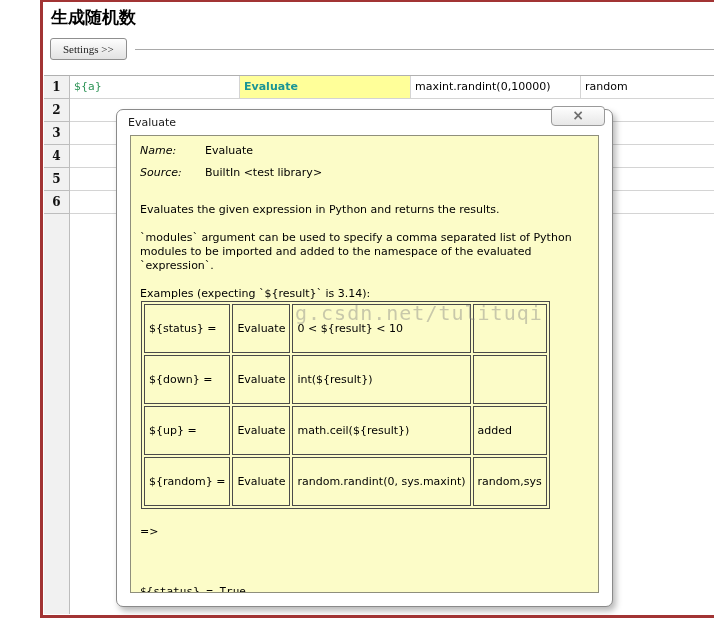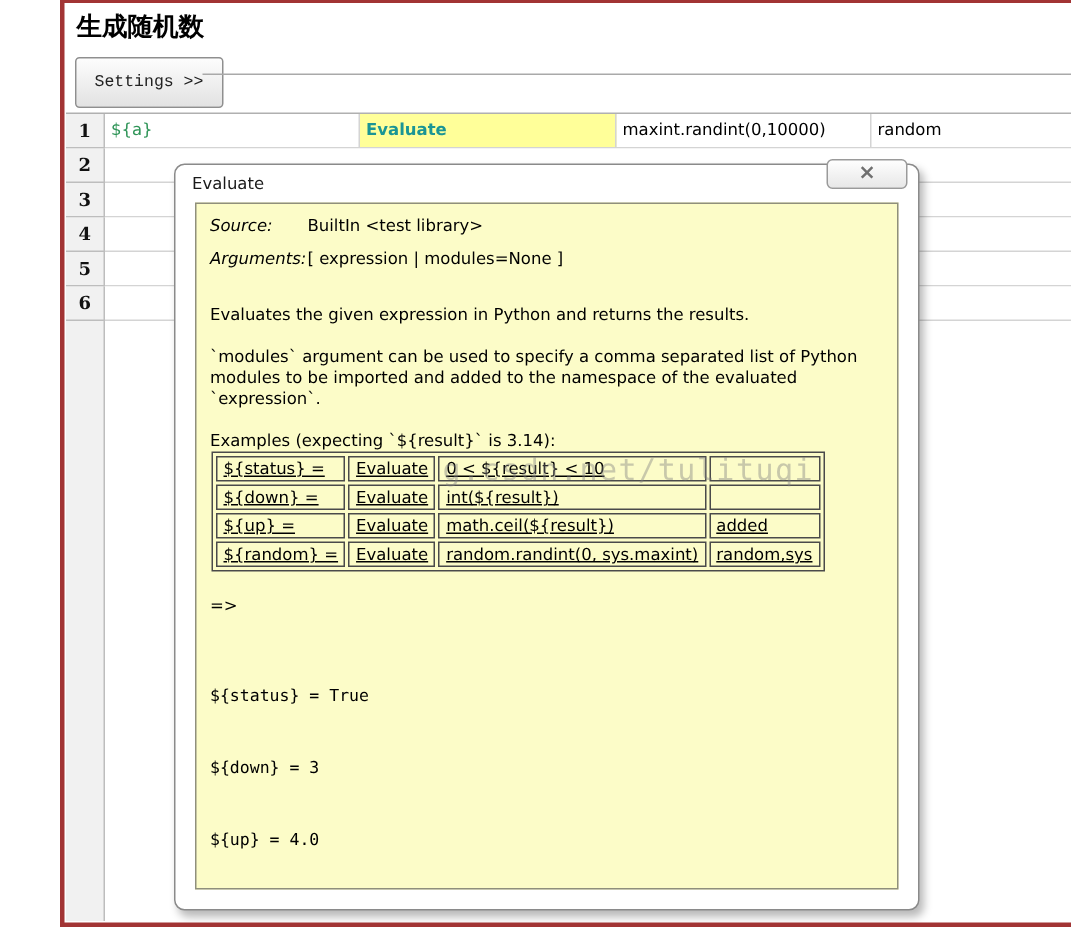--- a/index.html
+++ b/index.html
@@ -10,22 +10,22 @@
     border-style:solid; border-color:var(--frame,#a23434);
     border-width:2px 2px 3px 3px; overflow:hidden;margin-left:40px;
   }
 
   .page-title {
     position:absolute; left:8px; top:4px;
     font-size:17px; font-weight:bold; color:#000;
   }
 
   .settings-btn {
-    position:absolute; left:7px; top:36px; height:34px; padding:0 12px;
-    font-family:Liberation Mono, monospace; font-size:11px; color:#222;
+    position:absolute; left:7px; top:36px; height:22px; padding:0 12px;
+    font-family:Liberation Serif, serif; font-size:11px; color:#222;
     background:linear-gradient(#fdfdfd,#e2e2e2);
     border:1px solid #8f8f8f; border-radius:3px; cursor:default;
   }
   .settings-divider {
     position:absolute; left:92px; right:2px; top:47px; height:1px; background:#a9a9a9;
   }
 
   
   .grid-top-line { position:absolute; left:1px; right:1px; top:73px; height:1px; background:#b0b0b0; }
   .row-label-strip {
@@ -78,22 +78,22 @@
   .field-label { display:inline-block; width:65px; font-style:italic; }
   .para1 { margin-top:23px; }
   .para2 { margin-top:14px; max-width:462px; }
   .examples-heading { margin-top:14px; }
   table.examples {
     margin-top:0px; margin-left:1px;
     border-collapse:separate; border-spacing:2px;
     border:1px solid #4a4a4a;
   }
   table.examples td {
-    border:1px solid #4a4a4a; padding:0 4px; height:16px;
-    font-size:11px; line-height:15px; white-space:nowrap;text-decoration:underline;
+    border:1px solid #4a4a4a; padding:16px 4px; height:16px;
+    font-size:11px; line-height:15px; white-space:nowrap;
   }
   td.tc1 { min-width:66px; } td.tc2 { min-width:46px; }
   td.tc3 { min-width:168px; } td.tc4 { min-width:60px; }
   .arrow { margin-top:16px; }
   .results {
     margin-top:13px; font-family:"DejaVu Sans Mono","Liberation Mono",monospace;
     font-size:11px; line-height:16px; white-space:pre;
   }
 
   .watermark {
@@ -136,24 +136,24 @@
   <div class="data-row" style="top:189px"></div>
   <div class="grid-vline" style="left:705px; height:138px"></div>
 
   <div class="dialog">
     <div class="dialog-title">Evaluate</div>
     <div class="dialog-close">×</div>
 
     <div class="doc-panel">
 
       <div class="field-row">
-        <span class="field-label">Source:</span><span>BuiltIn &lt;test library&gt;</span>
+        <span class="field-label">Name:</span><span>Evaluate</span>
       </div>
       <div class="field-row">
-        <span class="field-label">Arguments:</span><span>[ expression | modules=None ]</span>
+        <span class="field-label">Source:</span><span>BuiltIn &lt;test library&gt;</span>
       </div>
 
       <div class="para1">Evaluates the given expression in Python and returns the results.</div>
       <div class="para2">`modules` argument can be used to specify a comma separated list of Python modules to be imported and added to the namespace of the evaluated `expression`.</div>
       <div class="examples-heading">Examples (expecting `${result}` is 3.14):</div>
 
       <table class="examples">
         <tbody>
         <tr>
           <td class="tc1">${status} =</td>

